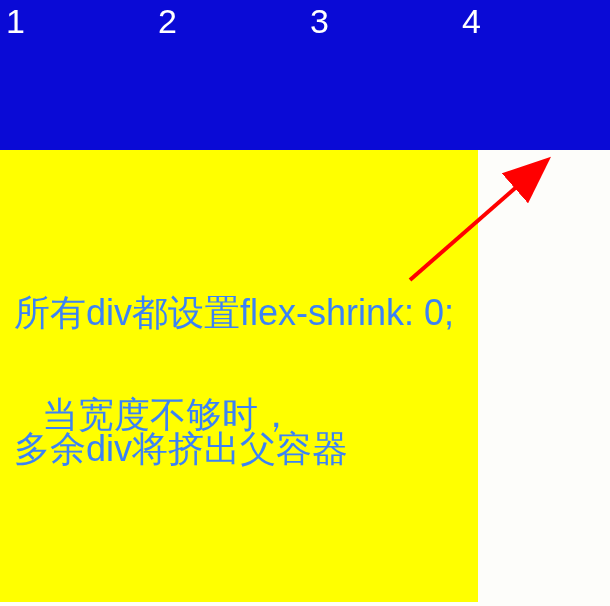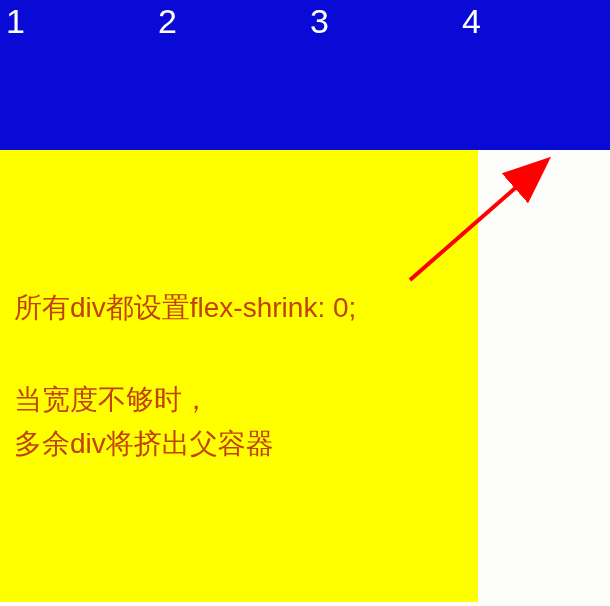--- a/index.html
+++ b/index.html
@@ -29,26 +29,26 @@
       position: absolute;
       top: 150px;
       left: 0;
       width: 478px;
       height: 452px;
       background: #ffff00;
     }
     .annotation {
       position: absolute;
       left: 14px;
-      color: #c2410c;
-      font-size: 28px;
+      color: #3b82f6;
+      font-size: 36px;
       line-height: 1.4;
     }
     .line1 { top: 288px; }
-    .line2 { top: 380px; }
+    .line2 { top: 390px; margin-left: 28px; }
     .line3 { top: 424px; }
     .arrow {
       position: absolute;
       top: 150px;
       left: 390px;
       width: 180px;
       height: 140px;
       pointer-events: none;
     }
   </style>

